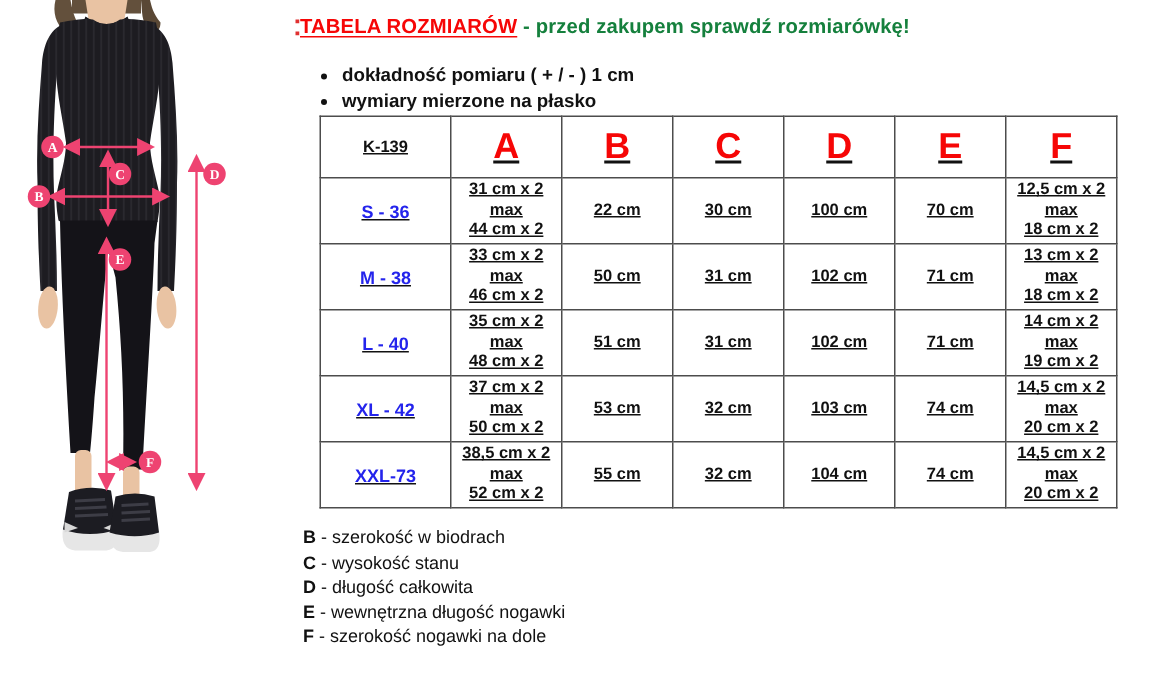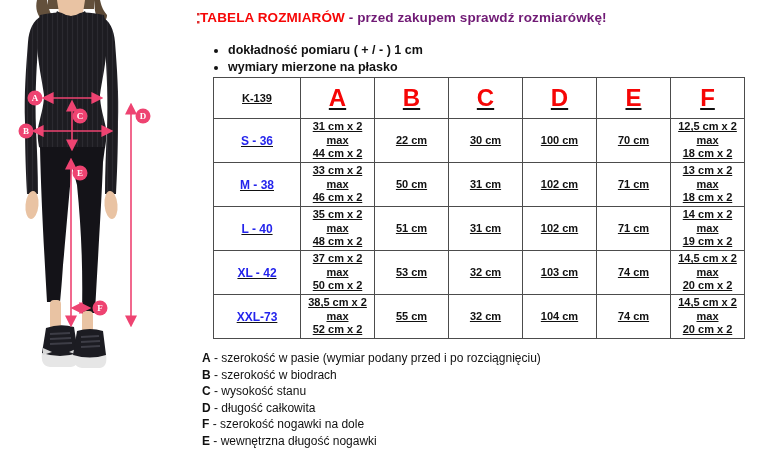--- a/index.html
+++ b/index.html
@@ -3,22 +3,22 @@
 <meta charset="utf-8">
 <style>
   html,body{margin:0;padding:0;}
   body{
     width:768px;height:460px;position:relative;background:#ffffff;
     font-family:"Liberation Sans",sans-serif;color:#111;overflow:hidden;
   }
   
   .header-block{position:absolute;left:200px;top:10px;width:560px;}
   .title-line{font-size:13.5px;font-weight:700;letter-spacing:.1px;}
-  .title-hl{color:#f60606;text-underline-offset:2px;}
-  .title-rest{color:#701a75;}
+  .title-hl{color:#f60606;text-decoration:underline;text-underline-offset:2px;}
+  .title-rest{color:#15803d;}
   .bullets{margin:18px 0 0 15px;padding:0 0 0 13px;list-style:disc;}
   .bullets li{font-size:12.5px;font-weight:700;margin-bottom:3px;}
   
   table.size-table{
     position:absolute;left:213px;top:77px;width:531px;
     border-collapse:collapse;table-layout:fixed;background:#fff;text-decoration:underline;
   }
   .size-table td{border:1px solid #4c4c4c;text-align:center;vertical-align:middle;padding:0;}
   .size-table tr.hdr{height:41px;}
   .size-table tr.row{height:44px;}
@@ -225,19 +225,18 @@
       <td class="cell">104 cm</td>
       <td class="cell">74 cm</td>
       <td class="cell">14,5 cm x 2
 max
 20 cm x 2</td>
     </tr>
   </tbody>
 </table>
 
 <div class="legend">
-  <div class="legend-item"><span class="legend-letter">A</span> <span>- szerokość w pasie (wymiar podany przed i po rozciągnięciu)</span></div>
   <div class="legend-item"><span class="legend-letter">B</span> <span>- szerokość w biodrach</span></div>
   <div class="legend-item"><span class="legend-letter">C</span> <span>- wysokość stanu</span></div>
   <div class="legend-item"><span class="legend-letter">D</span> <span>- długość całkowita</span></div>
+  <div class="legend-item"><span class="legend-letter">E</span> <span>- wewnętrzna długość nogawki</span></div>
   <div class="legend-item"><span class="legend-letter">F</span> <span>- szerokość nogawki na dole</span></div>
-  <div class="legend-item"><span class="legend-letter">E</span> <span>- wewnętrzna długość nogawki</span></div>
 </div>
 
 </body></html>

